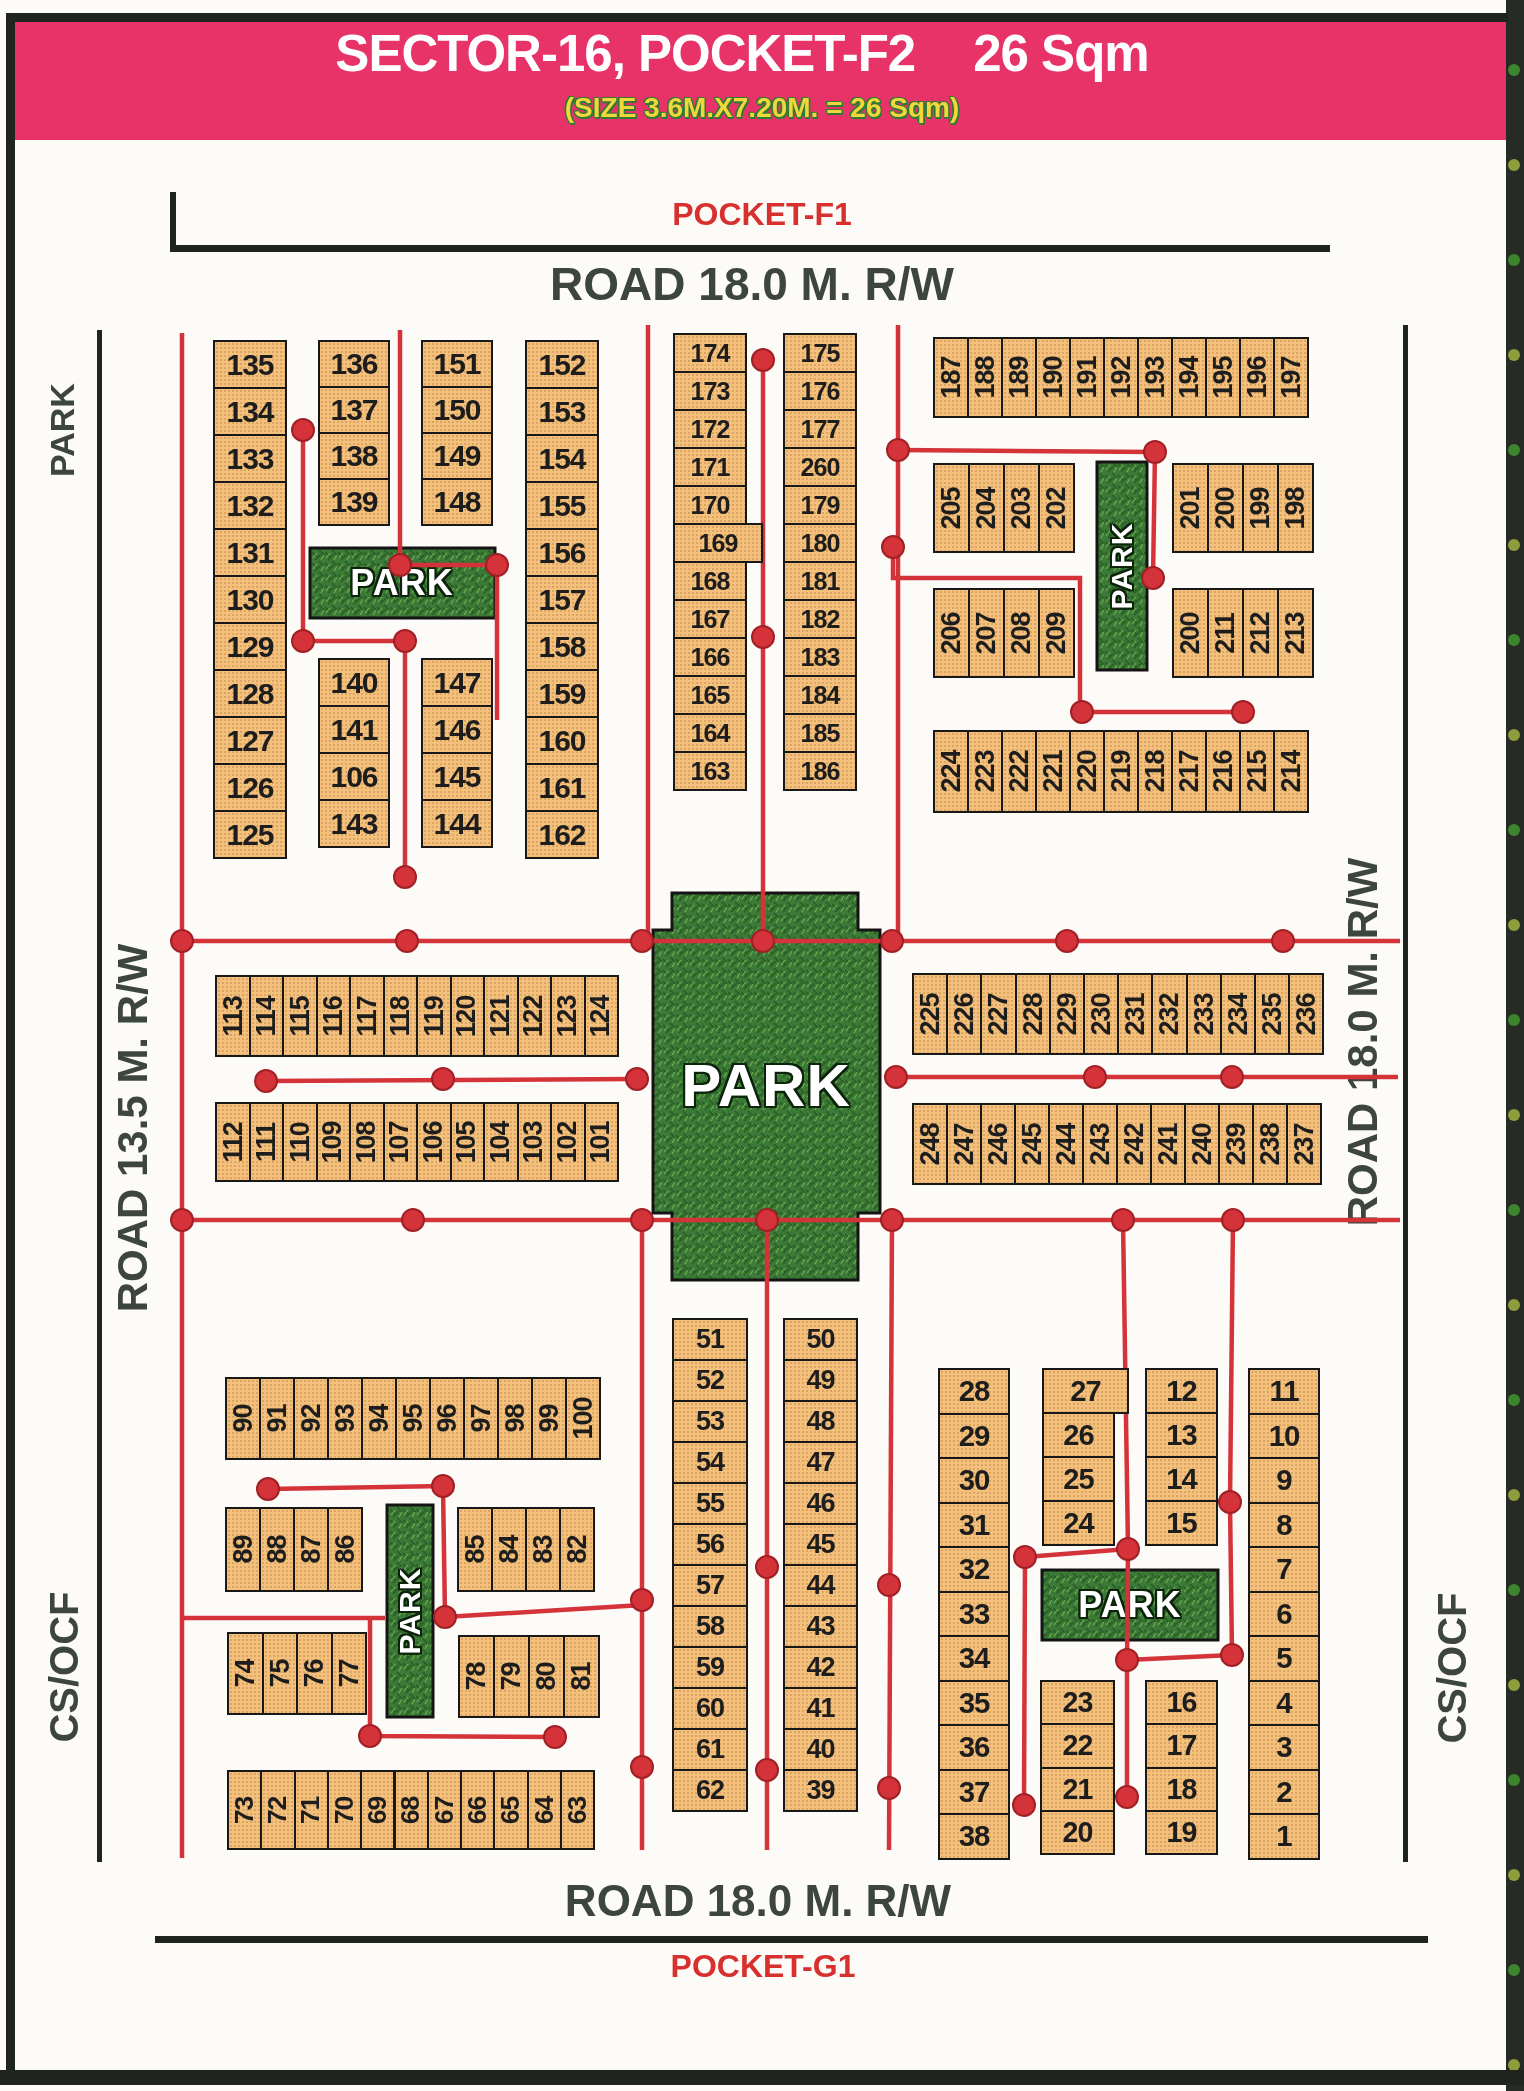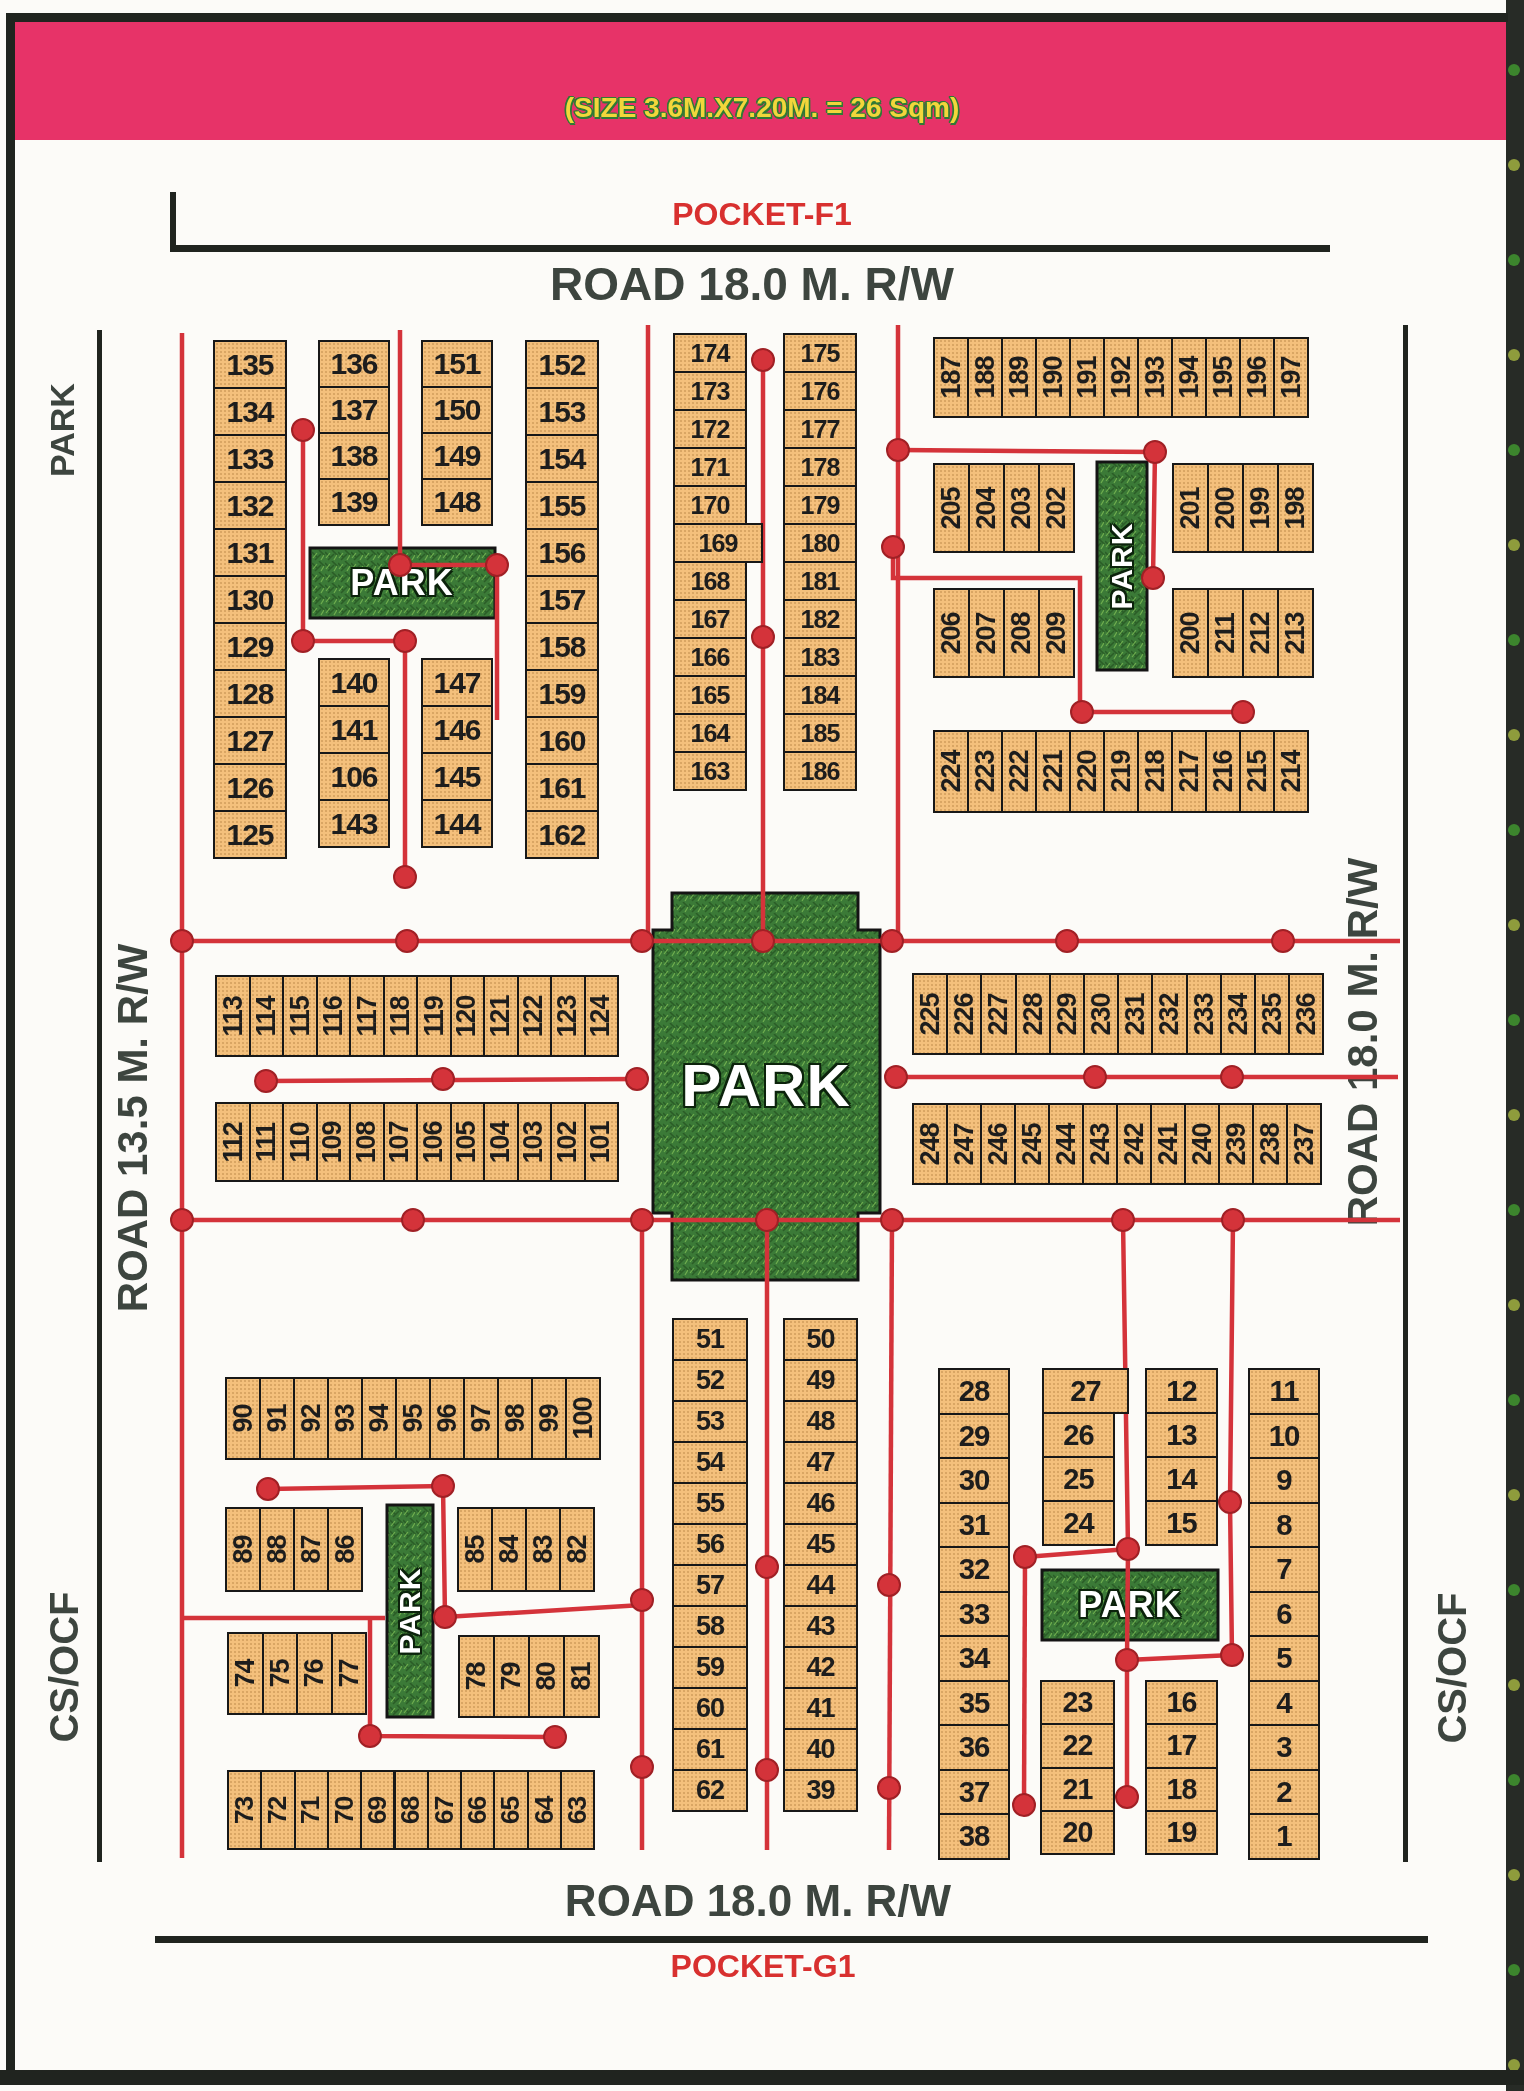--- a/index.html
+++ b/index.html
@@ -32,20 +32,21 @@
                     1.5px 1.5px #2f7a35,-1.5px -1.5px #2f7a35;}
   svg{position:absolute;left:0;top:0;pointer-events:none;}
   #edge-strip{position:absolute;left:1506px;top:0;width:18px;height:2091px;background:#272b26;}
 </style>
 </head>
 <body>
 
 <div id="stage">
 
   <div id="header-band"></div>
+  <div id="page-title"><span>SECTOR-16, POCKET-F2</span><span class="gap"></span><span>26 Sqm</span></div>
   <div id="subtitle">(SIZE 3.6M.X7.20M. = 26 Sqm)</div>
 
   <svg id="park-svg" width="1524" height="2091" viewBox="0 0 1524 2091">
       <defs>
         <pattern id="grass" width="13" height="11" patternUnits="userSpaceOnUse">
           <rect width="13" height="11" fill="#3b7a37"></rect>
           <path d="M0,2 L6,8 M7,0 L13,6 M3,10 L9,4" stroke="#2b5d27" stroke-width="1.6" fill="none"></path>
           <path d="M1,8 L5,3 M9,10 L12,5" stroke="#6fae4e" stroke-width="1.2" fill="none"></path>
         </pattern>
       </defs>
@@ -337,21 +338,21 @@
     <div class="plot" style="left: 783px; top: 333px; width: 74px; height: 40px; font-size: 25.08px;">
       <span>175</span>
     </div>
     <div class="plot" style="left: 783px; top: 371px; width: 74px; height: 40px; font-size: 25.08px;">
       <span>176</span>
     </div>
     <div class="plot" style="left: 783px; top: 409px; width: 74px; height: 40px; font-size: 25.08px;">
       <span>177</span>
     </div>
     <div class="plot" style="left: 783px; top: 447px; width: 74px; height: 40px; font-size: 25.08px;">
-      <span>178</span>
+      <span>260</span>
     </div>
     <div class="plot" style="left: 783px; top: 485px; width: 74px; height: 40px; font-size: 25.08px;">
       <span>179</span>
     </div>
     <div class="plot" style="left: 783px; top: 523px; width: 74px; height: 40px; font-size: 25.08px;">
       <span>180</span>
     </div>
     <div class="plot" style="left: 783px; top: 561px; width: 74px; height: 40px; font-size: 25.08px;">
       <span>181</span>
     </div>

